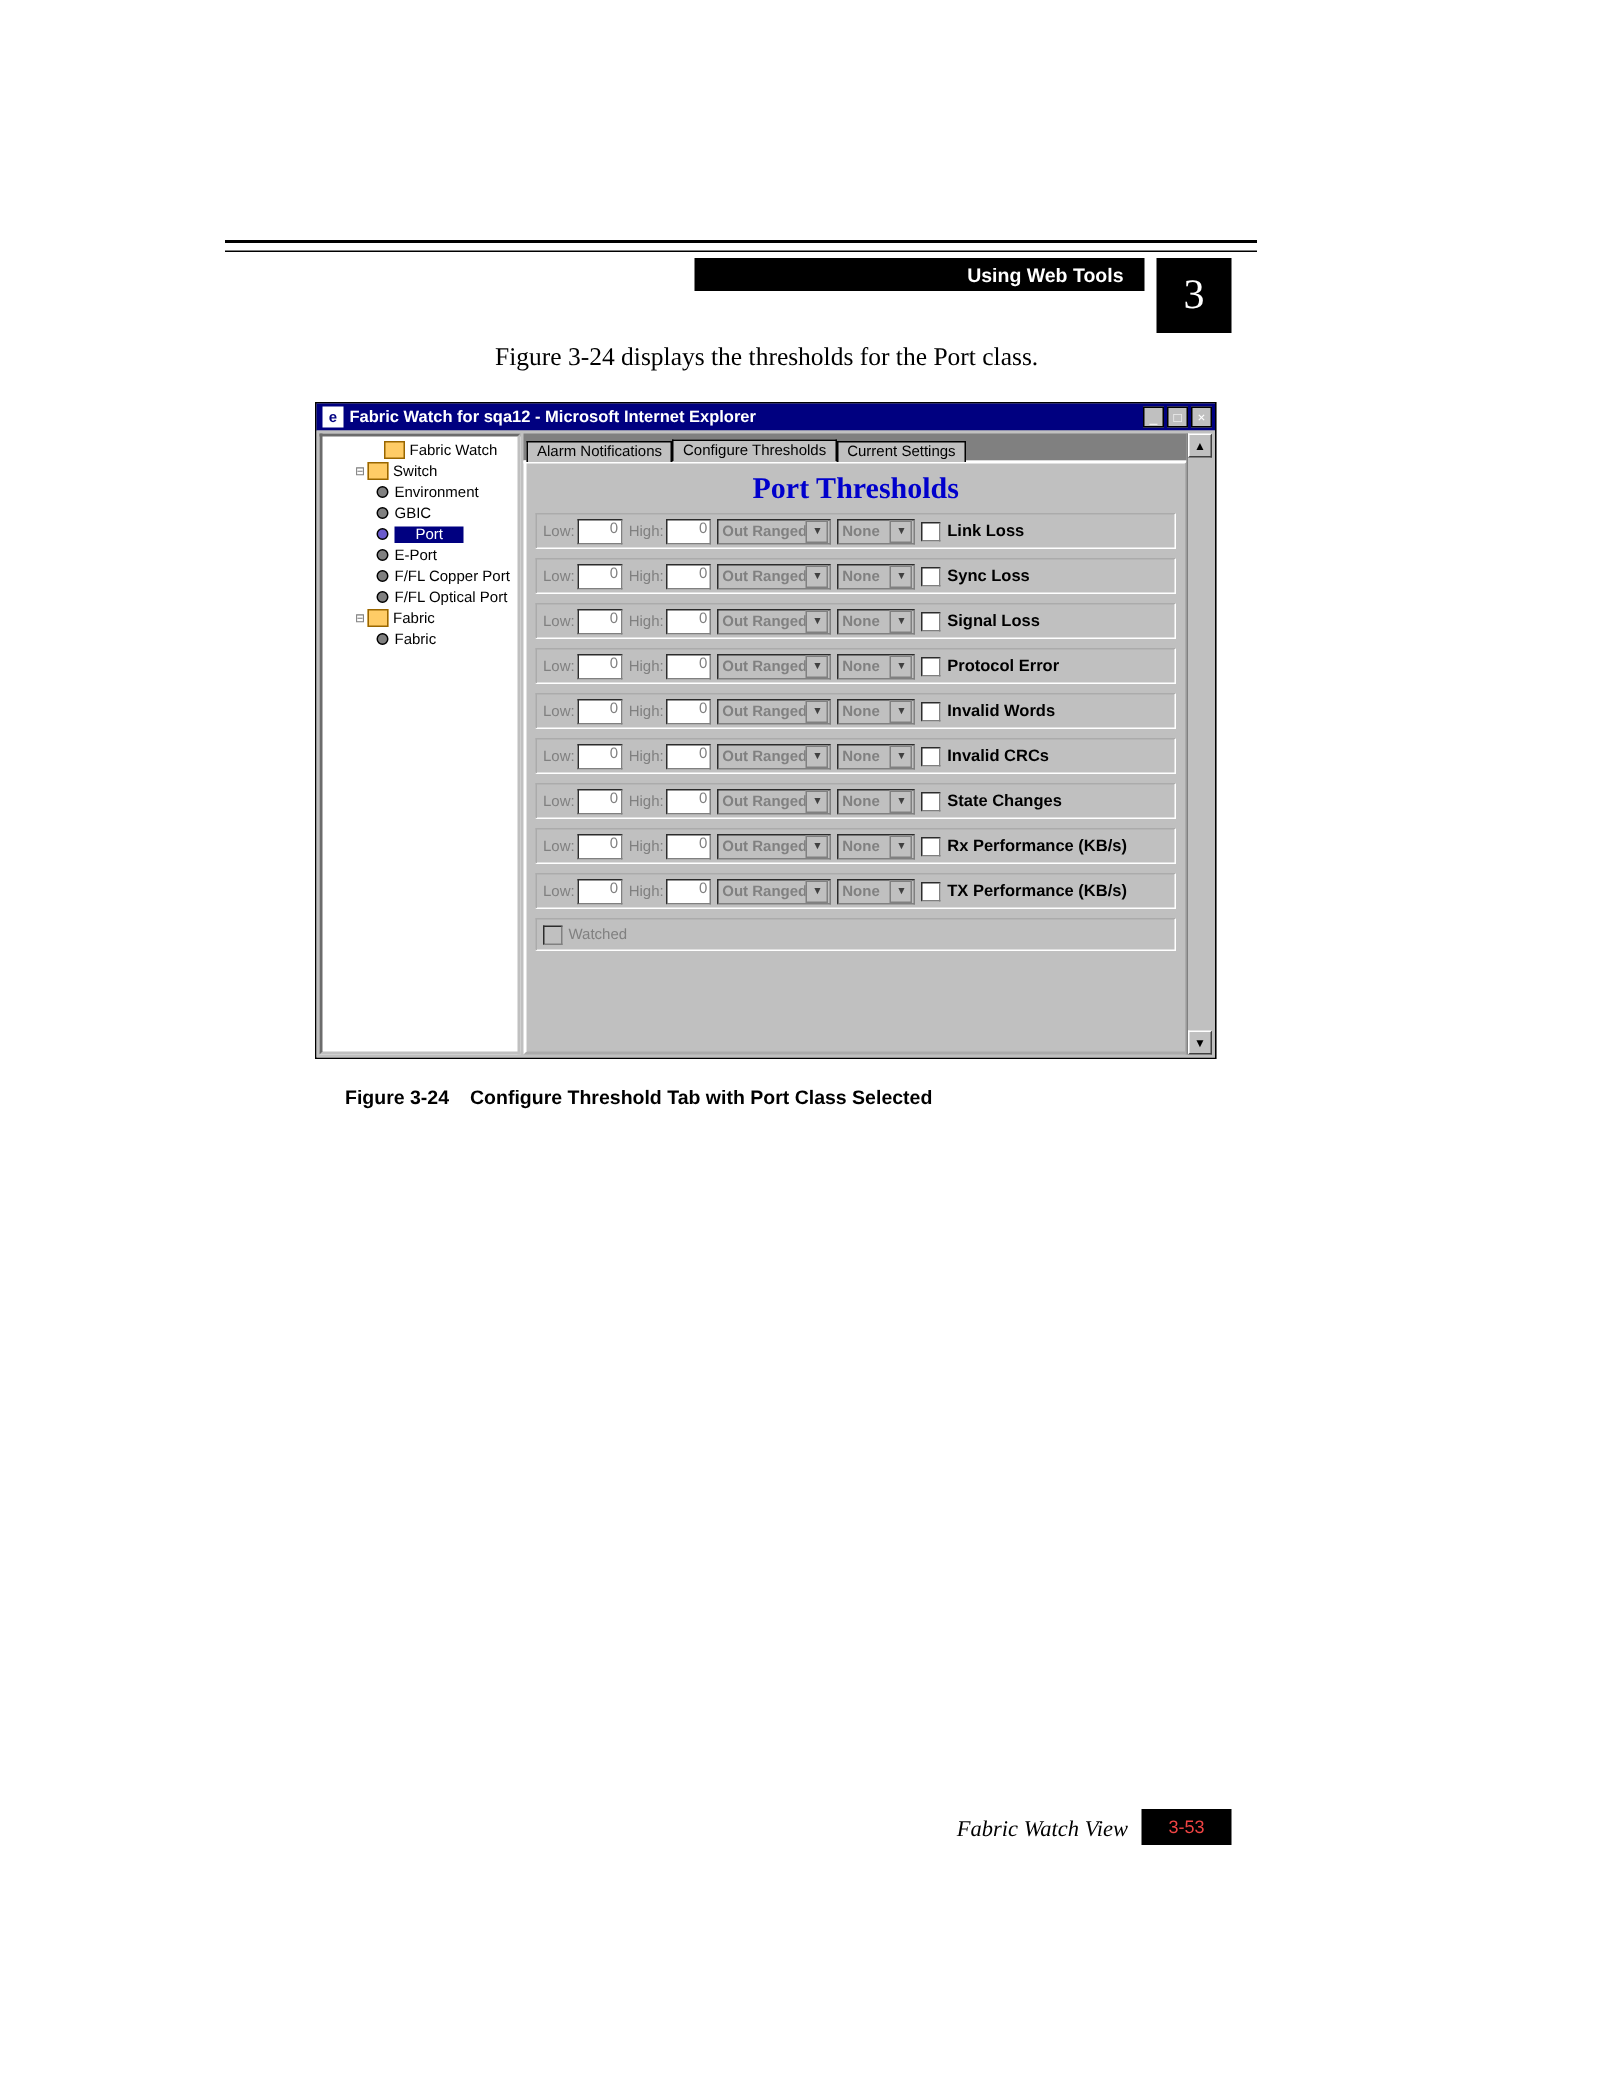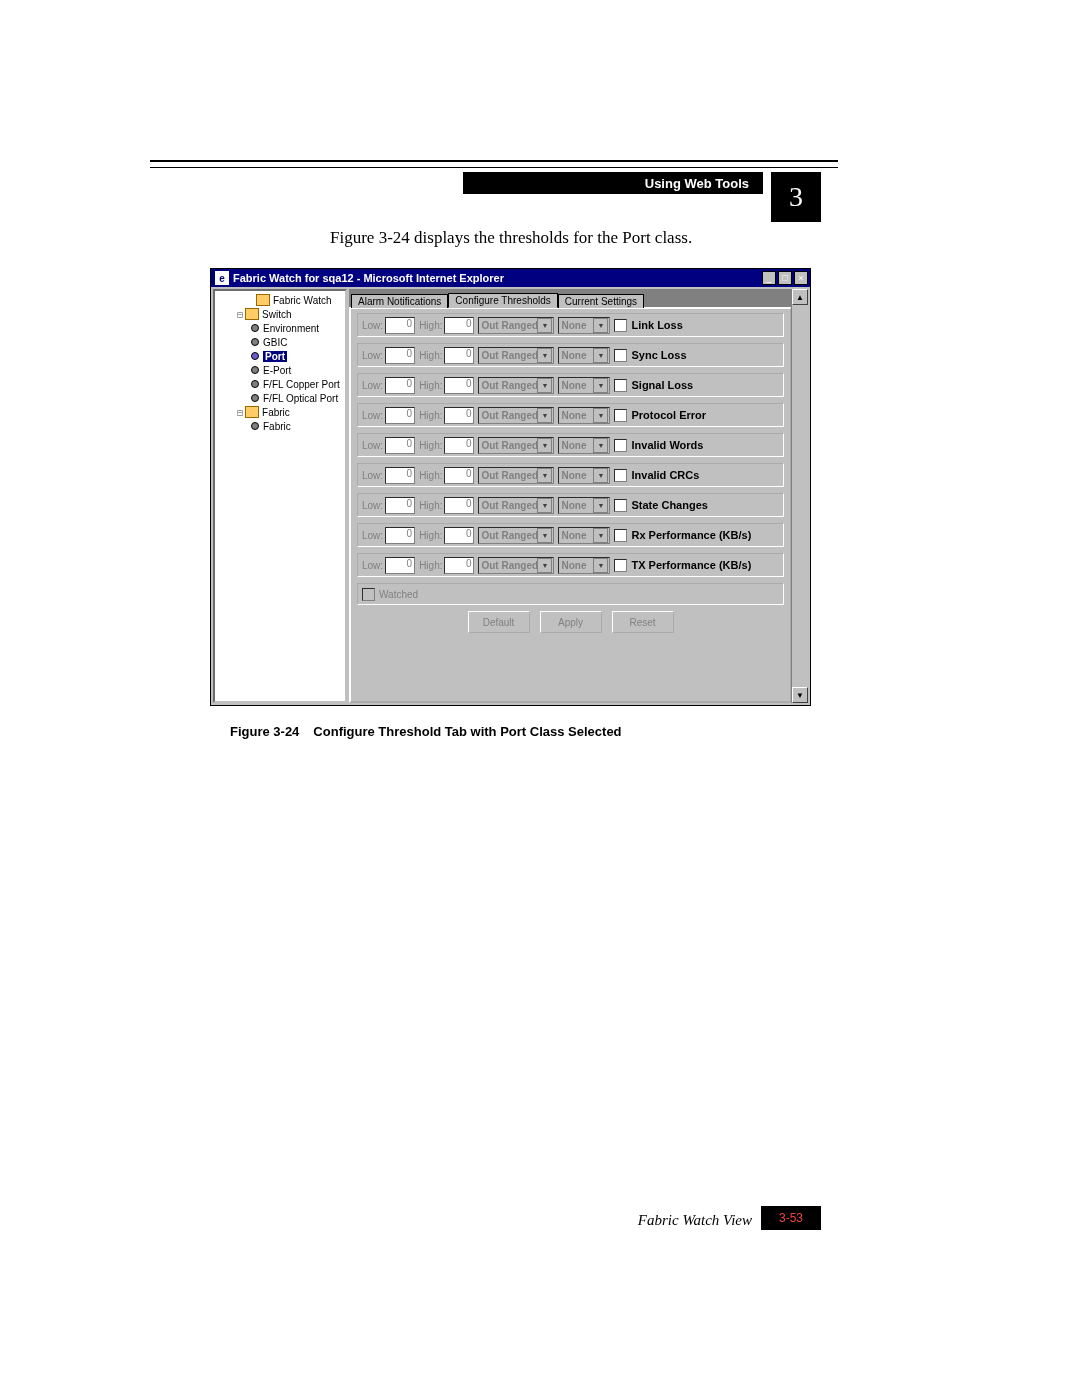--- a/index.html
+++ b/index.html
@@ -30,21 +30,21 @@
 
   .main-area { position:absolute; left:0; top:18px; right:0; bottom:0; display:flex; background:#c0c0c0; }
   .tree { width:130px; background:#fff; border:2px inset #c0c0c0; margin:2px; font-size:10px; padding:2px 0; }
   .tree-row { display:flex; align-items:center; height:14px; white-space:nowrap; }
   .indent1 { padding-left:8px;margin-left:33px; }
   .indent2 { padding-left:22px; }
   .indent3 { padding-left:36px; }
   .folder { width:12px; height:10px; background:#ffcc66; border:1px solid #996600; margin-right:3px; }
   .bullet { width:6px; height:6px; background:#808080; border:1px solid #000; border-radius:50%; margin-right:4px; }
   .bullet.purple { background:#6a5acd; }
-  .tree-sel { background:#000080; color:#fff; padding:0 2px;font-weight:bold; }
+  .tree-sel { background:#000080; color:#fff; padding:0 14px; }
   .connector { color:#808080; font-family:monospace; font-size:10px; margin-right:2px; }
 
   .right-col { flex:1; display:flex; flex-direction:column; margin:2px 2px 2px 0; position:relative; }
   .vscroll { position:absolute; right:0; top:0; bottom:0; width:16px; background:#c0c0c0; border-left:1px solid #808080; }
   .vscroll .arrow { width:14px; height:14px; background:#c0c0c0; border:1px solid #fff; border-right-color:#404040; border-bottom-color:#404040; position:absolute; left:0; font-size:8px; display:flex; align-items:center; justify-content:center; }
   .vscroll .arrow.up { top:0; }
   .vscroll .arrow.dn { bottom:0; }
 
   .tabbar { display:flex; height:18px; align-items:flex-end; background:#808080; padding-left:2px; margin-right:16px; }
   .tab { background:#c0c0c0; border:1px solid #000; border-bottom:none; font-size:10px; padding:1px 6px; margin-right:0px; position:relative; top:1px; }
@@ -142,20 +142,21 @@
         <div class="vscroll">
           <div class="arrow up">▲</div>
           <div class="arrow dn">▼</div>
         </div>
         <div class="tabbar">
           <div class="tab inactive">Alarm Notifications</div>
           <div class="tab active">Configure Thresholds</div>
           <div class="tab inactive">Current Settings</div>
         </div>
         <div class="panel">
+          <div class="panel-title">Port Thresholds</div>
 
           <div class="thr-row">
             <span class="gl">Low:</span>
               <div class="numbox">0</div>
             <span class="gl">High:</span>
               <div class="numbox">0</div>
             <div class="sel">Out Ranged</div>
             <div class="sel short">None</div>
             <div class="chk"></div>
             <span class="rowlabel">Link Loss</span>
@@ -239,25 +240,20 @@
             <div class="sel short">None</div>
             <div class="chk"></div>
             <span class="rowlabel">TX Performance (KB/s)</span>
           </div>
 
           <div class="watched-row">
             <div class="chk"></div>
             <span class="gl2">Watched</span>
           </div>
 
-          <div class="btnrow">
-            <div class="wbtn">Default</div>
-            <div class="wbtn">Apply</div>
-            <div class="wbtn">Reset</div>
-          </div>
         </div>
       </div>
     </div>
   </div>
 
   <div class="figcaption">
     <span class="fignum">Figure 3-24</span><span>Configure Threshold Tab with Port Class Selected</span>
   </div>
 
   <div class="footer-italic">Fabric Watch View</div>

